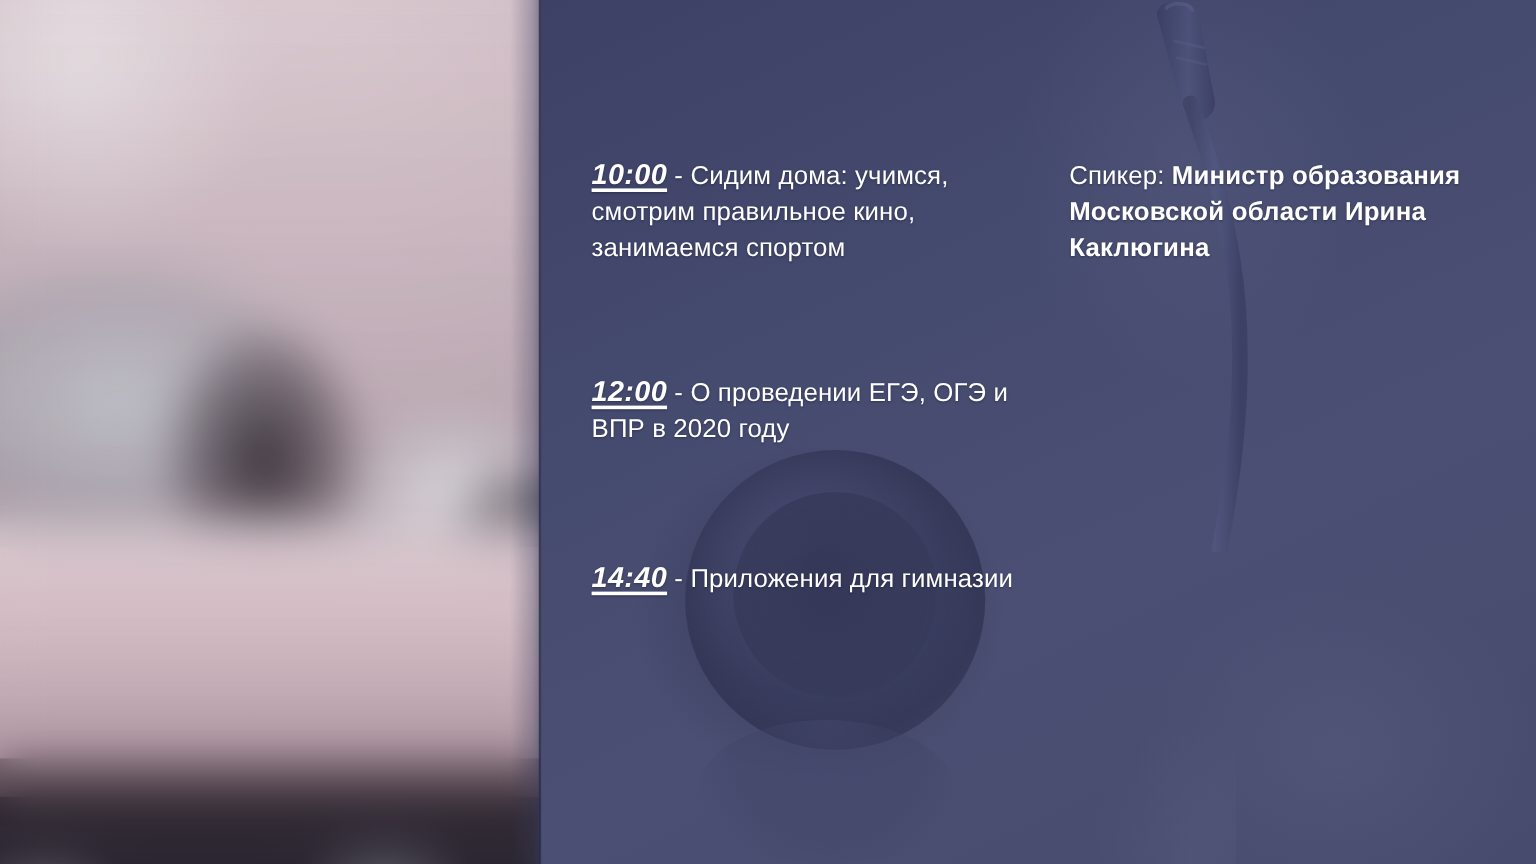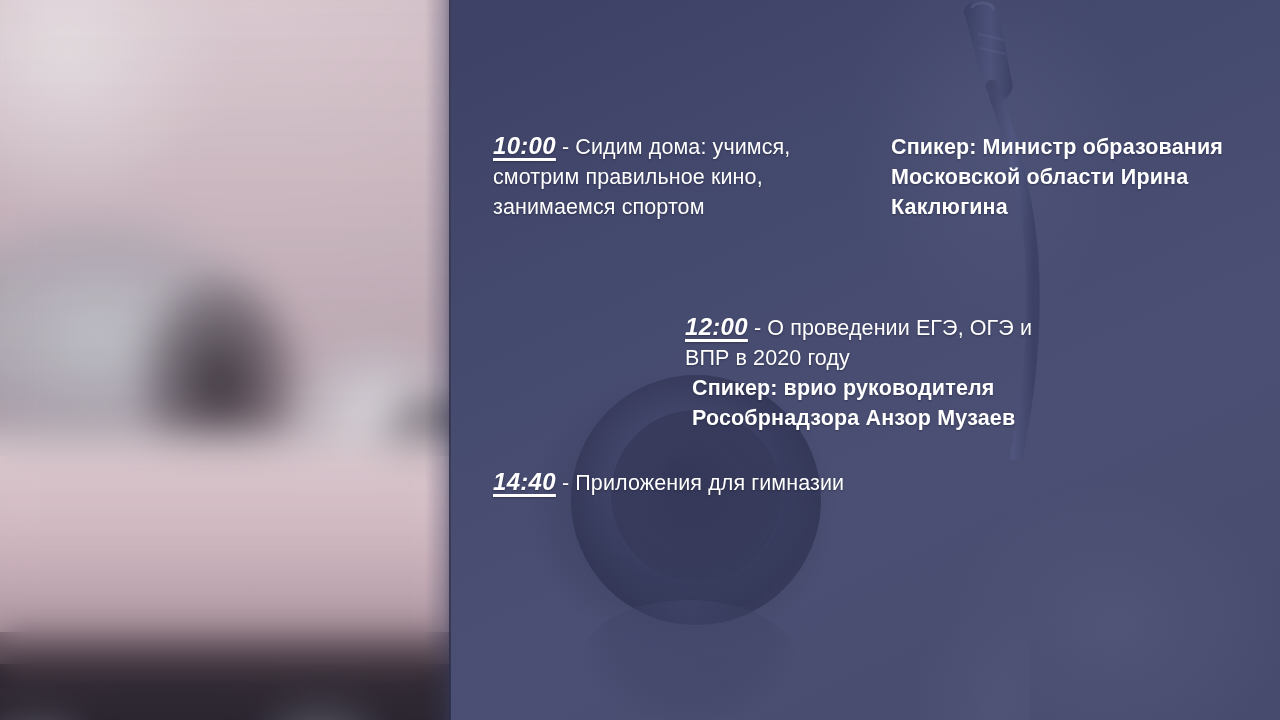--- a/index.html
+++ b/index.html
@@ -160,21 +160,21 @@
   }
   .row {
     position:absolute;
     left:31px;
     width:782px;
     display:flex;
     align-items:center;
     margin-left:11px;
   }
   #row-0 { top:131px; }
-  #row-1 { top:312px;flex-direction:column; }
+  #row-1 { top:312px; }
   #row-2 { top:467px; }
 
   .col-session { width:398px; padding-right:14px; }
   .col-speaker { width:384px; }
 
   .session-text,
   .speaker-text {
     color:#ffffff;
     font-size:21.5px;
     line-height:30px;
@@ -185,21 +185,21 @@
   .time {
     font-weight:bold;
     font-style:italic;
     font-size:24px;
     text-decoration:underline;
     text-underline-offset:4px;
     text-decoration-thickness:2.5px;
     letter-spacing:.3px;
   }
   .dash { font-weight:300; }
-  .speaker-label { font-weight:700; }
+  .speaker-label { font-weight:400; }
   .speaker-name { font-weight:bold; letter-spacing:.15px; }
 </style>
 </head>
 <body>
 
 <div id="slide">
 
   <div class="photo-panel">
     <div class="photo-layer">
       <div class="ph-sky"></div>
@@ -267,25 +267,20 @@
           </div>
         </div>
       </div>
 
       <div class="row" id="row-1">
         <div class="col-session">
           <div class="session-text">
             <span class="time">12:00</span><span class="dash"> - </span><span class="session-title">О проведении ЕГЭ, ОГЭ и ВПР в 2020 году</span>
           </div>
         </div>
-        <div class="col-speaker">
-          <div class="speaker-text">
-            <span class="speaker-label">Спикер: </span><span class="speaker-name">врио руководителя Рособрнадзора Анзор Музаев</span>
-          </div>
-        </div>
       </div>
 
       <div class="row" id="row-2">
         <div class="col-session">
           <div class="session-text">
             <span class="time">14:40</span><span class="dash"> - </span><span class="session-title">Приложения для гимназии</span>
           </div>
         </div>
       </div>
 

